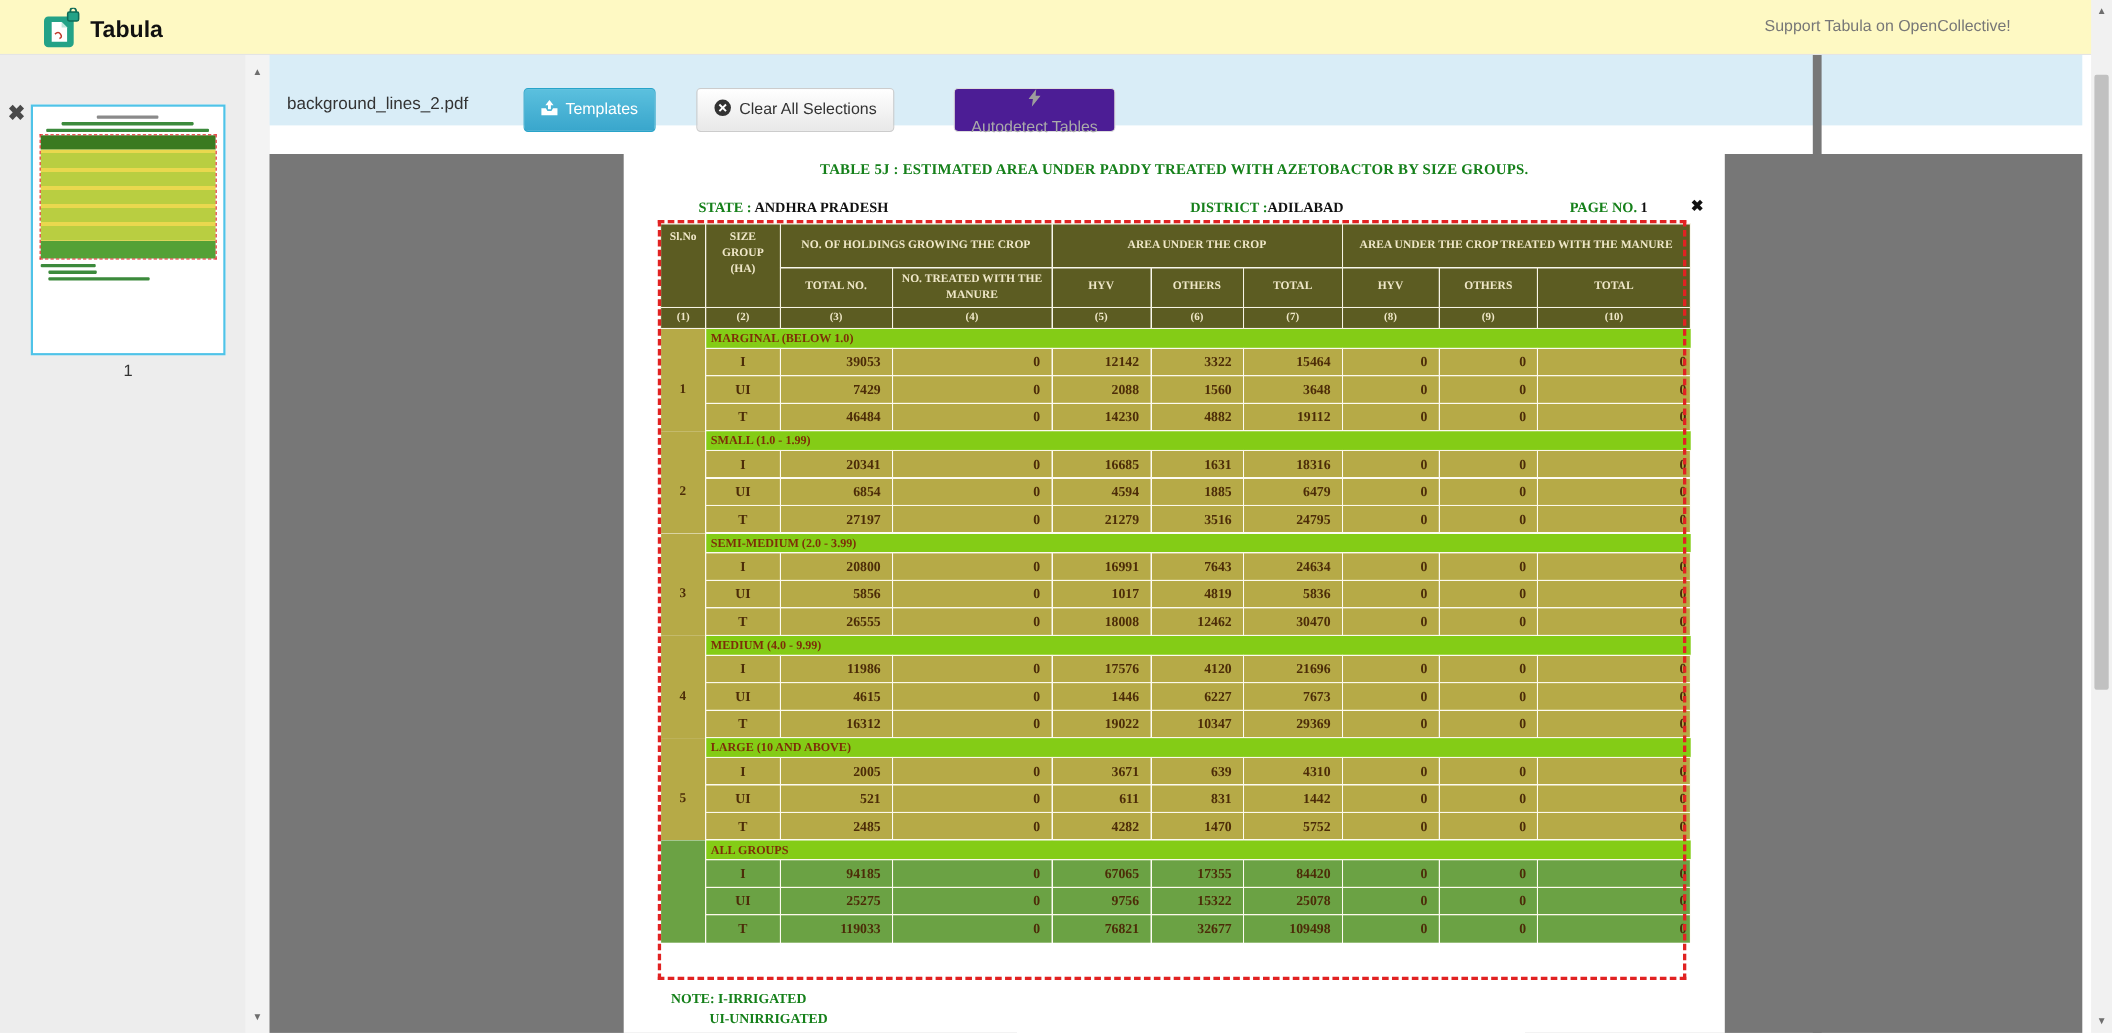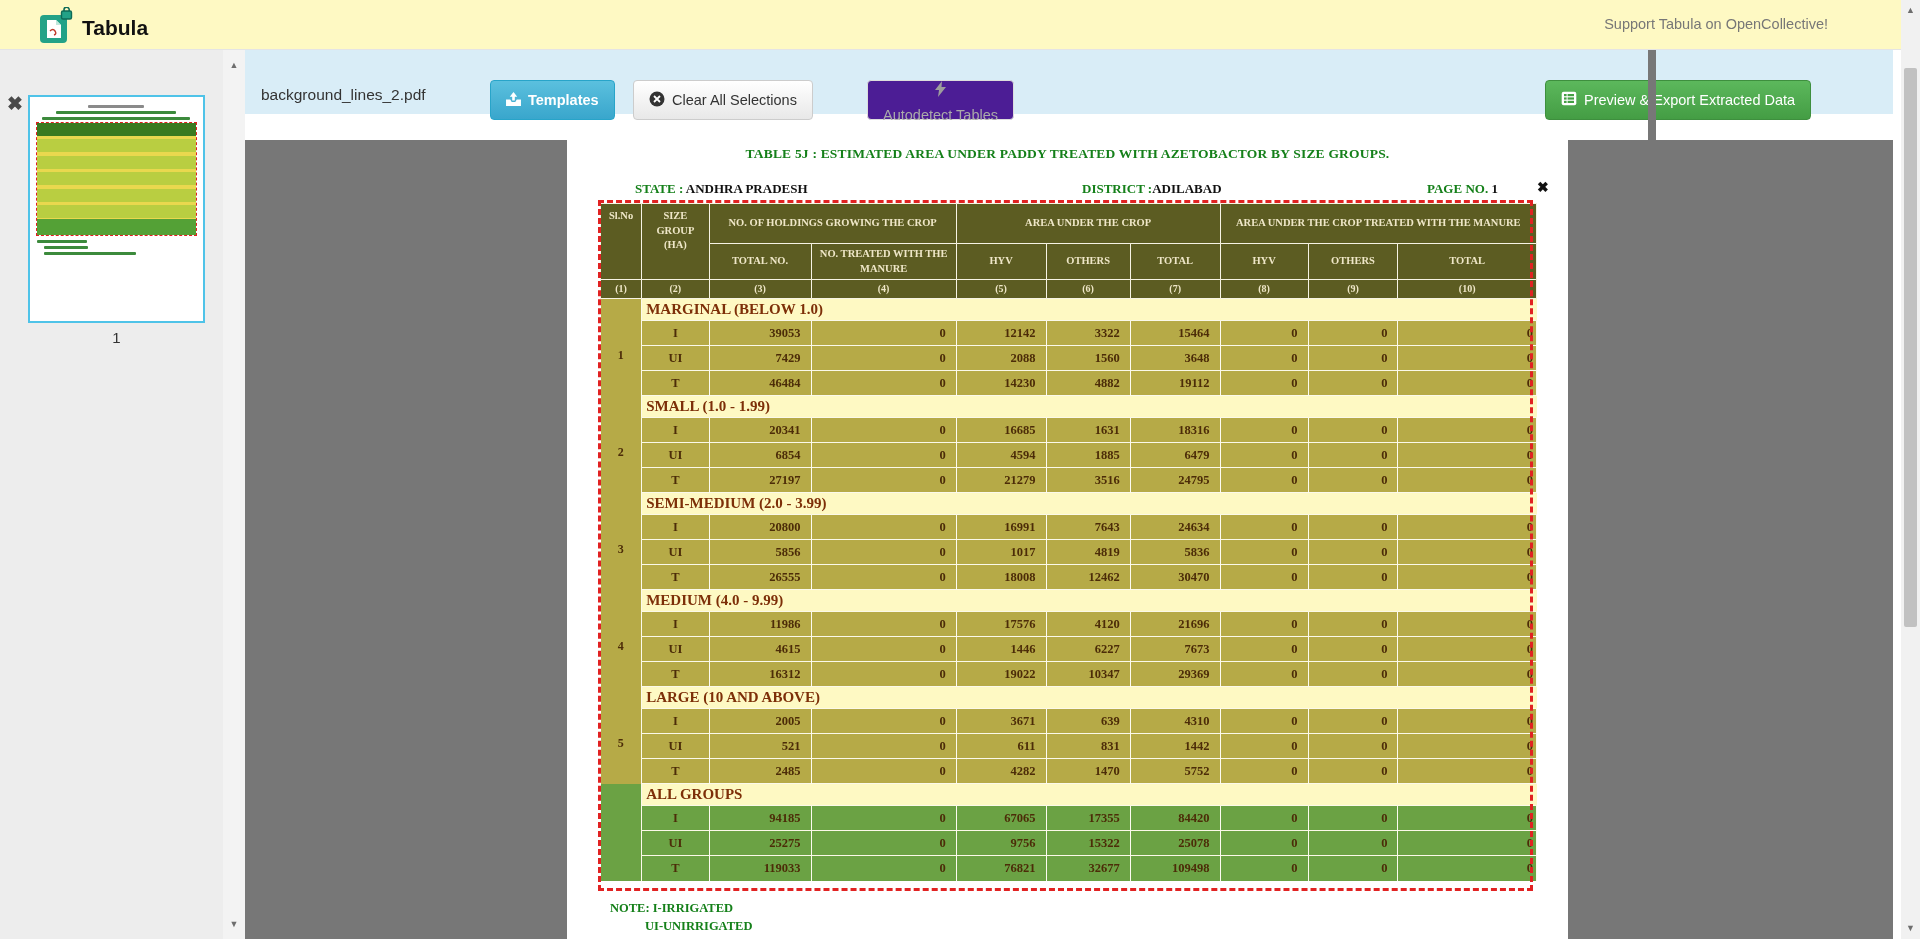--- a/index.html
+++ b/index.html
@@ -33,21 +33,21 @@
   .side-scroll { position:absolute; right:0; top:0; width:22px; height:889px; background:#f3f3f3; }
   .arrow { position:absolute; left:0; width:100%; text-align:center; color:#6e6e6e; font-size:9px; cursor:pointer; }
 
   
   .main { position:absolute; left:245px; top:50px; width:1648px; height:889px; }
   .toolbar { position:absolute; left:0; top:0; width:100%; height:64px; background:#d9edf7; }
   .filename { position:absolute; left:16px; top:36px; font-size:15.5px; color:#333; }
   .btn { position:absolute; top:30px; height:40px; border-radius:4px; font-size:14.5px;
          display:flex; align-items:center; gap:7px; padding:0 15px; cursor:pointer;
          border:1px solid transparent; }
-  .btn-info { left:245px; background:linear-gradient(#5bc0de,#39a6cc); border-color:#28a4c9; color:#fff;font-weight:bold; }
+  .btn-info { left:231px; background:linear-gradient(#5bc0de,#39a6cc); border-color:#28a4c9; color:#fff; }
   .btn-default { left:388px; background:linear-gradient(#fff,#e8e8e8); border-color:#ccc; color:#333; }
   .btn-disabled { left:622px; background:#4c1d95; border-color:#ddd; color:#aaa; cursor:default;flex-direction:column; }
   .btn-success { left:1300px; background:linear-gradient(#5cb85c,#449d44); border-color:#3e8f3e; color:#fff; }
 
   .viewer { position:absolute; left:0; top:90px; width:100%; height:799px; background:#777; overflow:hidden; }
   .gutter { position:absolute; left:1648px; top:50px; width:8px; height:889px; background:#777; }
 
   
   .page { position:absolute; left:322px; top:0; width:1001px; height:799px; background:#fff;
           overflow:hidden; font-family:"Liberation Serif", serif; font-weight:bold; }
@@ -63,21 +63,21 @@
   
   .pdf-table { position:absolute; left:33px; top:63px; width:937px;
                border-collapse:collapse; table-layout:fixed; font-weight:bold; }
   .pdf-table td { overflow:hidden; }
   .hg td,.hs td,.hn td { background:#5c5c22; color:#efe7c8; text-align:center;
         border:1px solid rgba(235,228,195,.45); line-height:1.4; padding:2px 3px; }
   .hg td { height:40px; font-size:10.5px; }
   .hg td.hc { vertical-align:top; padding-top:5px; }
   .hs td { height:36px; font-size:10.5px; }
   .hn td { height:15px; font-size:10px; padding:2px; }
-  .band .bl { background:#fef9c3; color:#7d2f08; font-size:15px; text-align:left;
+  .band .bl { background:#84cc16; color:#7d2f08; font-size:11px; text-align:left;
               padding:2px 0 2px 4px; height:18px; border-top:1px solid rgba(248,244,214,.5); }
   .slno { text-align:center; vertical-align:middle; font-size:12px; color:#4c2c08;
           border-right:1px solid rgba(248,244,214,.45); padding-top:16px; }
   .slno.olive { background:#b6aa47; } .slno.green { background:#6ba244; }
   .dr td { height:25px; font-size:12.5px; color:#4c2c08;
            border-top:1px solid rgba(248,244,214,.55);
            border-right:1px solid rgba(248,244,214,.35); }
   .dr.olive td { background:#b6aa47; } .dr.green td { background:#6ba244; }
   .dr .rt { text-align:center; }
   .dr .num { text-align:right; padding-right:10px; }
@@ -159,34 +159,20 @@
       <span>Clear All Selections</span>
     </button>
     <button class="btn btn-disabled" aria-disabled="true">
       <span>
         <svg width="11" height="16" viewBox="0 0 11 16">
             <path d="M7 0 L0 9 h4 L3 16 L11 6 H6.5 z" fill="#9d9d9d"></path>
           </svg>
       </span>
       <span>Autodetect Tables</span>
     </button>
-    <button class="btn btn-success">
-      <span>
-        <svg width="16" height="15" viewBox="0 0 16 15">
-          <rect x="0.7" y="0.7" width="14.6" height="13.6" rx="2" fill="#fff"></rect>
-          <rect x="3" y="3" width="2.6" height="2.2" fill="#44a044"></rect>
-            <rect x="6.6" y="3" width="6.4" height="2.2" fill="#44a044"></rect>
-          <rect x="3" y="6.4" width="2.6" height="2.2" fill="#44a044"></rect>
-            <rect x="6.6" y="6.4" width="6.4" height="2.2" fill="#44a044"></rect>
-          <rect x="3" y="9.8" width="2.6" height="2.2" fill="#44a044"></rect>
-            <rect x="6.6" y="9.8" width="6.4" height="2.2" fill="#44a044"></rect>
-        </svg>
-      </span>
-      <span>Preview &amp; Export Extracted Data</span>
-    </button>
   </div>
 
   <div class="viewer">
     <div class="page">
       <div class="doc-title">TABLE 5J : ESTIMATED AREA UNDER PADDY  TREATED WITH AZETOBACTOR BY SIZE GROUPS.</div>
 
       <div class="meta meta-state">
         <span class="lbl">STATE :</span>
         <span class="val">ANDHRA PRADESH</span>
       </div>

